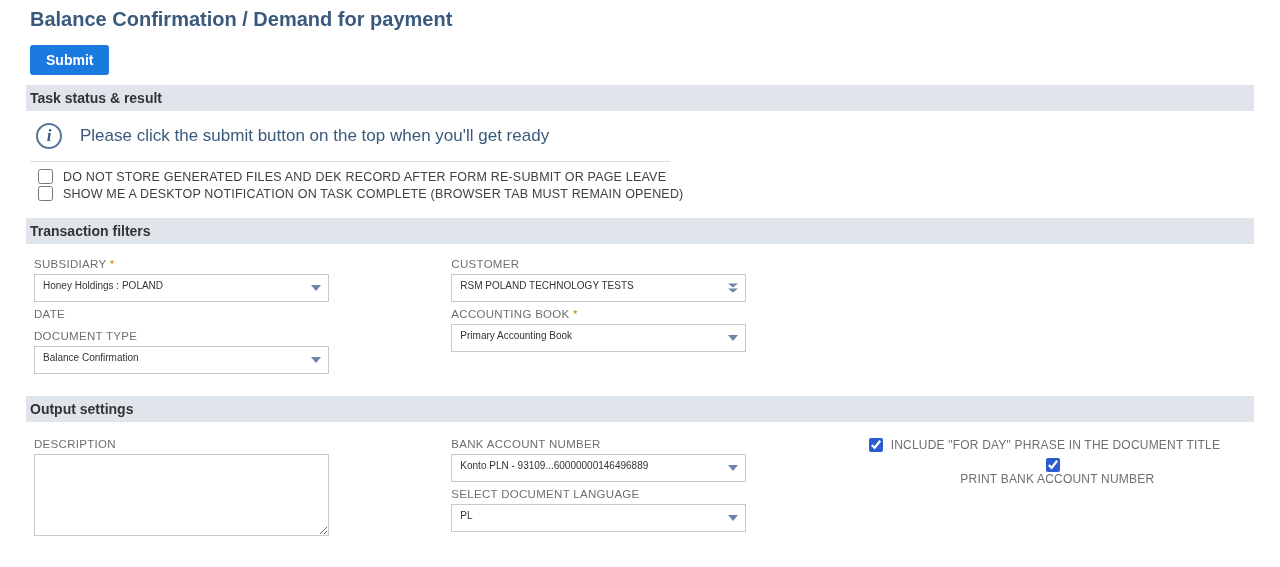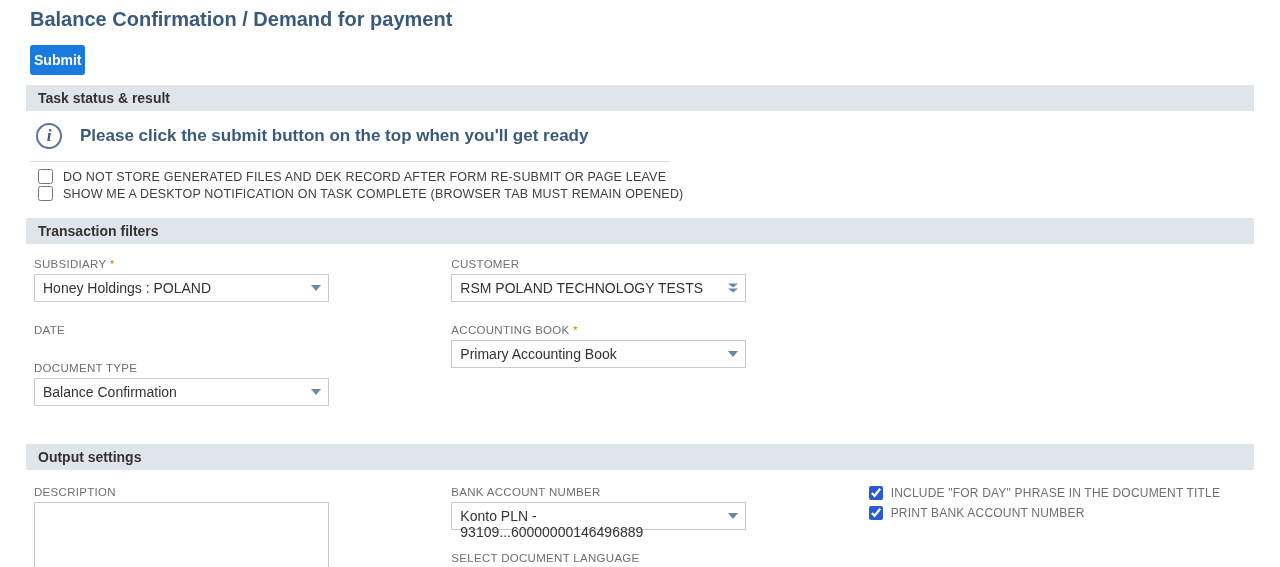--- a/index.html
+++ b/index.html
@@ -15,29 +15,29 @@
       font-weight: bold;
       color: #3a5a7d;
       margin-bottom: 14px;
     }
     .submit-btn {
       display: inline-block;
       background: #1a7ae0;
       color: #fff;
       font-size: 14px;
       font-weight: bold;
-      padding: 7px 4px;
+      padding: 7px 16px;
       border: none;
       border-radius: 3px;
       cursor: pointer;
       margin-bottom: 10px;
     }
     .section-bar {
       background: #e0e4eb;
-      padding: 5px 12px;
+      padding: 5px 4px;
       font-size: 14px;
       font-weight: bold;
       color: #333;
       margin: 0 -4px 8px -4px;
     }
     .info-row {
       display: flex;
       align-items: center;
       padding: 4px 6px 8px 6px;
     }
@@ -52,21 +52,21 @@
       color: #3a5a7d;
       font-style: italic;
       font-family: Georgia, serif;
       font-weight: bold;
       font-size: 17px;
       margin-right: 18px;
     }
     .info-text {
       font-size: 17px;
       color: #3a5a7d;
-      font-weight: bold;
+      font-weight: normal;
     }
     .hr {
       border-top: 1px solid #dcdcdc;
       margin: 4px 0 6px 0;
       width: 640px;
     }
     .check-row {
       display: flex;
       align-items: center;
       padding: 1px 4px;
@@ -84,38 +84,38 @@
       letter-spacing: 0.2px;
     }
     .checks-block { margin-bottom: 16px; padding-left:4px;}
     .filters-grid {
       display: grid;
       grid-template-columns: 1fr 1fr 1fr;
       gap: 0 40px;
       padding: 6px 4px 16px 4px;
     }
     .col { display:flex; flex-direction: column; }
-    .field-group { margin-bottom: 22px; }
+    .field-group { margin-bottom: 6px; }
     .field-label {
       font-size: 11.5px;
       color: #6f6f6f;
       letter-spacing: 0.3px;
       margin-bottom: 4px;
       display:block;
     }
     .req { color: #cc8500; }
     .select-wrap, .input-wrap {
       position: relative;
       width: 295px;
     }
     .input-box {
       width: 100%;
       border: 1px solid #c9c9c9;
       padding: 5px 26px 5px 8px;
-      font-size: 14px;
+      font-size: 10px;
       color: #333;
       background:#fff;
       height: 28px;
     }
     .caret {
       position:absolute;
       right:8px; top:50%;
       transform: translateY(-50%);
       width:0;height:0;
       border-left:5px solid transparent;
@@ -257,21 +257,21 @@
         <div class="caret"></div>
       </div>
     </div>
   </div>
 
   <div class="col">
     <div class="inline-check" style="margin-top:0;">
       <input type="checkbox" checked="" style="">
       <span class="lbl">INCLUDE "FOR DAY" PHRASE IN THE DOCUMENT TITLE</span>
     </div>
-    <div class="inline-check" style="margin-top:6px;">
+    <div class="inline-check" style="margin-top:6px;flex-direction:column;">
       <input type="checkbox" checked="" style="">
       <span class="lbl">PRINT BANK ACCOUNT NUMBER</span>
     </div>
   </div>
 </div>
 
 
 
 
 </body></html>

